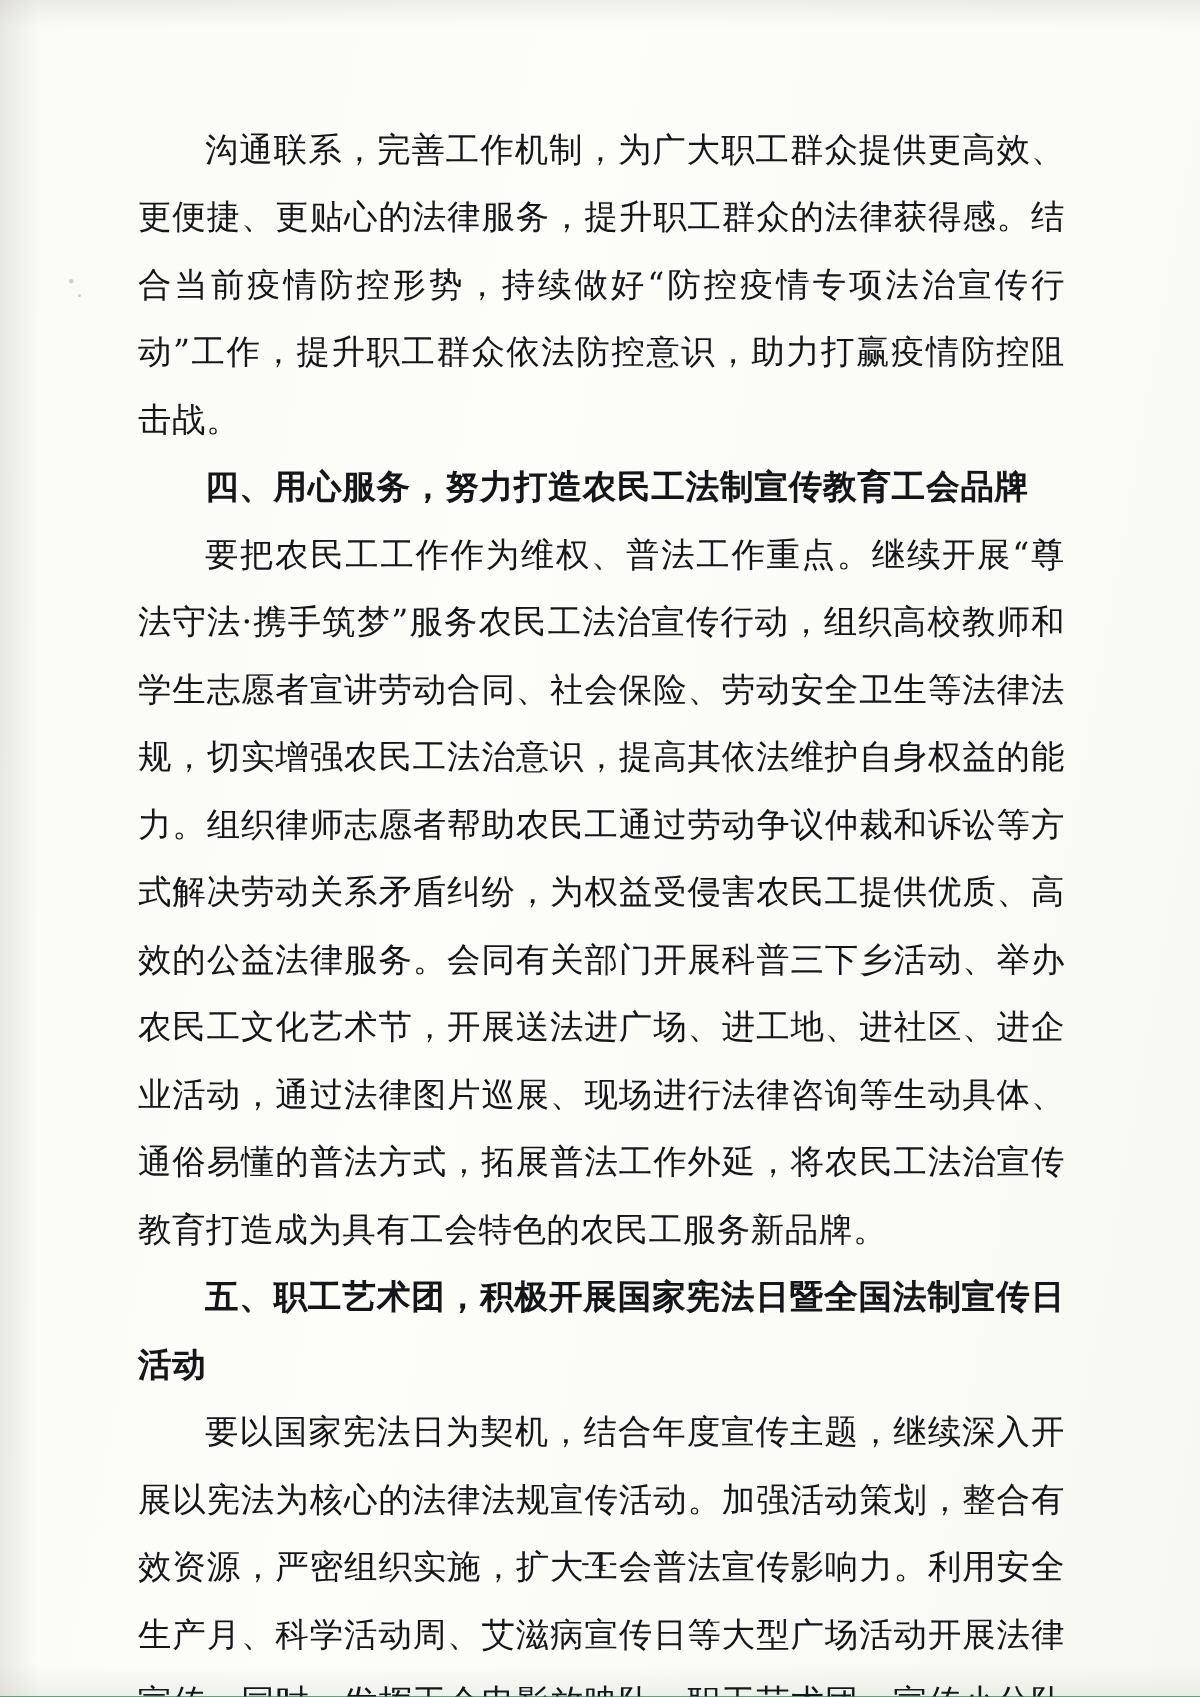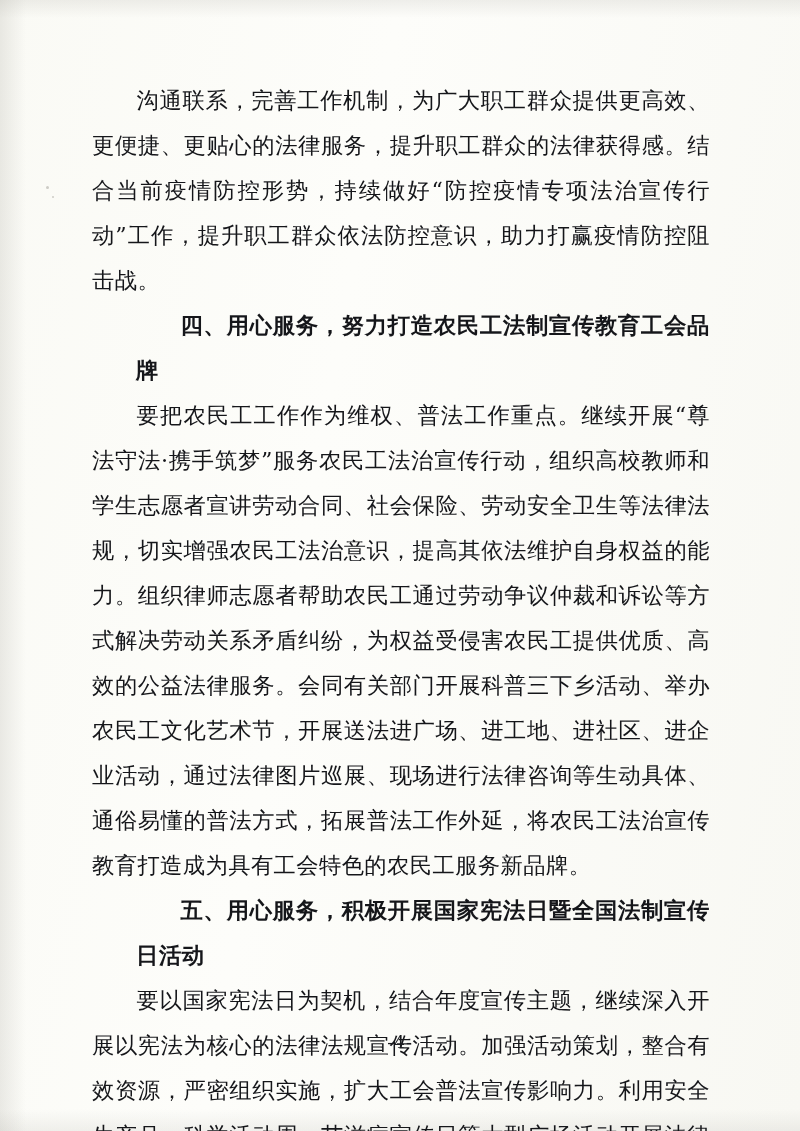--- a/index.html
+++ b/index.html
@@ -61,21 +61,20 @@
     text-justify: inter-ideograph;
     font-family: "DejaVu Serif", "Liberation Serif", serif;
   }
   p.body {
     text-indent: 2em;
   }
   p.heading {
     text-indent: 2em;
     font-weight: bold;
     letter-spacing: 0.6px;
-    margin-left: 44px;
   }
   .blk {
     margin-bottom: 0px;
   }
   .pagenum {
     position: absolute;
     left: 0;
     right: 0;
     top: 1032px;
     text-align: center;
@@ -100,18 +99,18 @@
   <div class="edge-shade-top"></div>
   <div class="edge-shade-bottom"></div>
 
   <div class="speck" style="left:46px; top:186px; width:3px; height:3px;"></div>
   <div class="speck" style="left:52px; top:196px; width:2px; height:2px;"></div>
 
   <div class="content">
     <p class="body blk">沟通联系，完善工作机制，为广大职工群众提供更高效、更便捷、更贴心的法律服务，提升职工群众的法律获得感。结合当前疫情防控形势，持续做好“防控疫情专项法治宣传行动”工作，提升职工群众依法防控意识，助力打赢疫情防控阻击战。</p>
     <p class="heading blk">四、用心服务，努力打造农民工法制宣传教育工会品牌</p>
     <p class="body blk">要把农民工工作作为维权、普法工作重点。继续开展“尊法守法·携手筑梦”服务农民工法治宣传行动，组织高校教师和学生志愿者宣讲劳动合同、社会保险、劳动安全卫生等法律法规，切实增强农民工法治意识，提高其依法维护自身权益的能力。组织律师志愿者帮助农民工通过劳动争议仲裁和诉讼等方式解决劳动关系矛盾纠纷，为权益受侵害农民工提供优质、高效的公益法律服务。会同有关部门开展科普三下乡活动、举办农民工文化艺术节，开展送法进广场、进工地、进社区、进企业活动，通过法律图片巡展、现场进行法律咨询等生动具体、通俗易懂的普法方式，拓展普法工作外延，将农民工法治宣传教育打造成为具有工会特色的农民工服务新品牌。</p>
-    <p class="heading blk">五、用心服务，积极开展国家宪法日暨全国法制宣传日活动</p>
+    <p class="heading blk">五、职工艺术团，积极开展国家宪法日暨全国法制宣传日活动</p>
     <p class="body blk">要以国家宪法日为契机，结合年度宣传主题，继续深入开展以宪法为核心的法律法规宣传活动。加强活动策划，整合有效资源，严密组织实施，扩大工会普法宣传影响力。利用安全生产月、科学活动周、艾滋病宣传日等大型广场活动开展法律宣传。同时，发挥工会电影放映队、职工艺术团、宣传小分队等作用，通过播</p>
   </div>
 
   <div class="pagenum">-4-</div>
 </div>
 
 </body></html>

